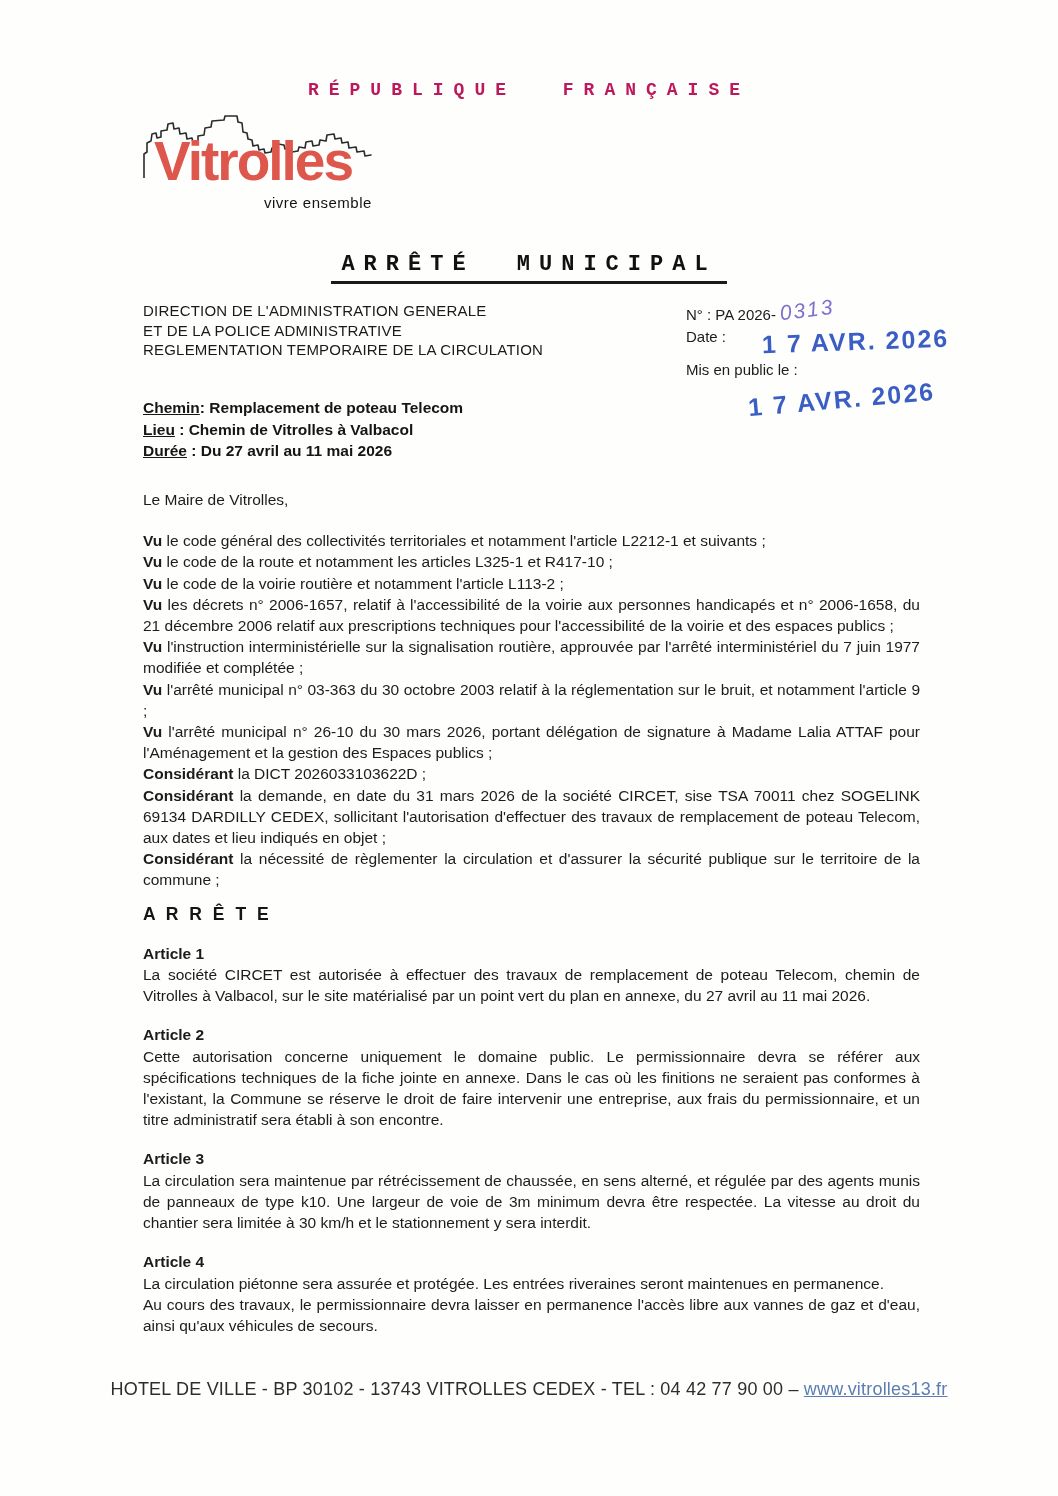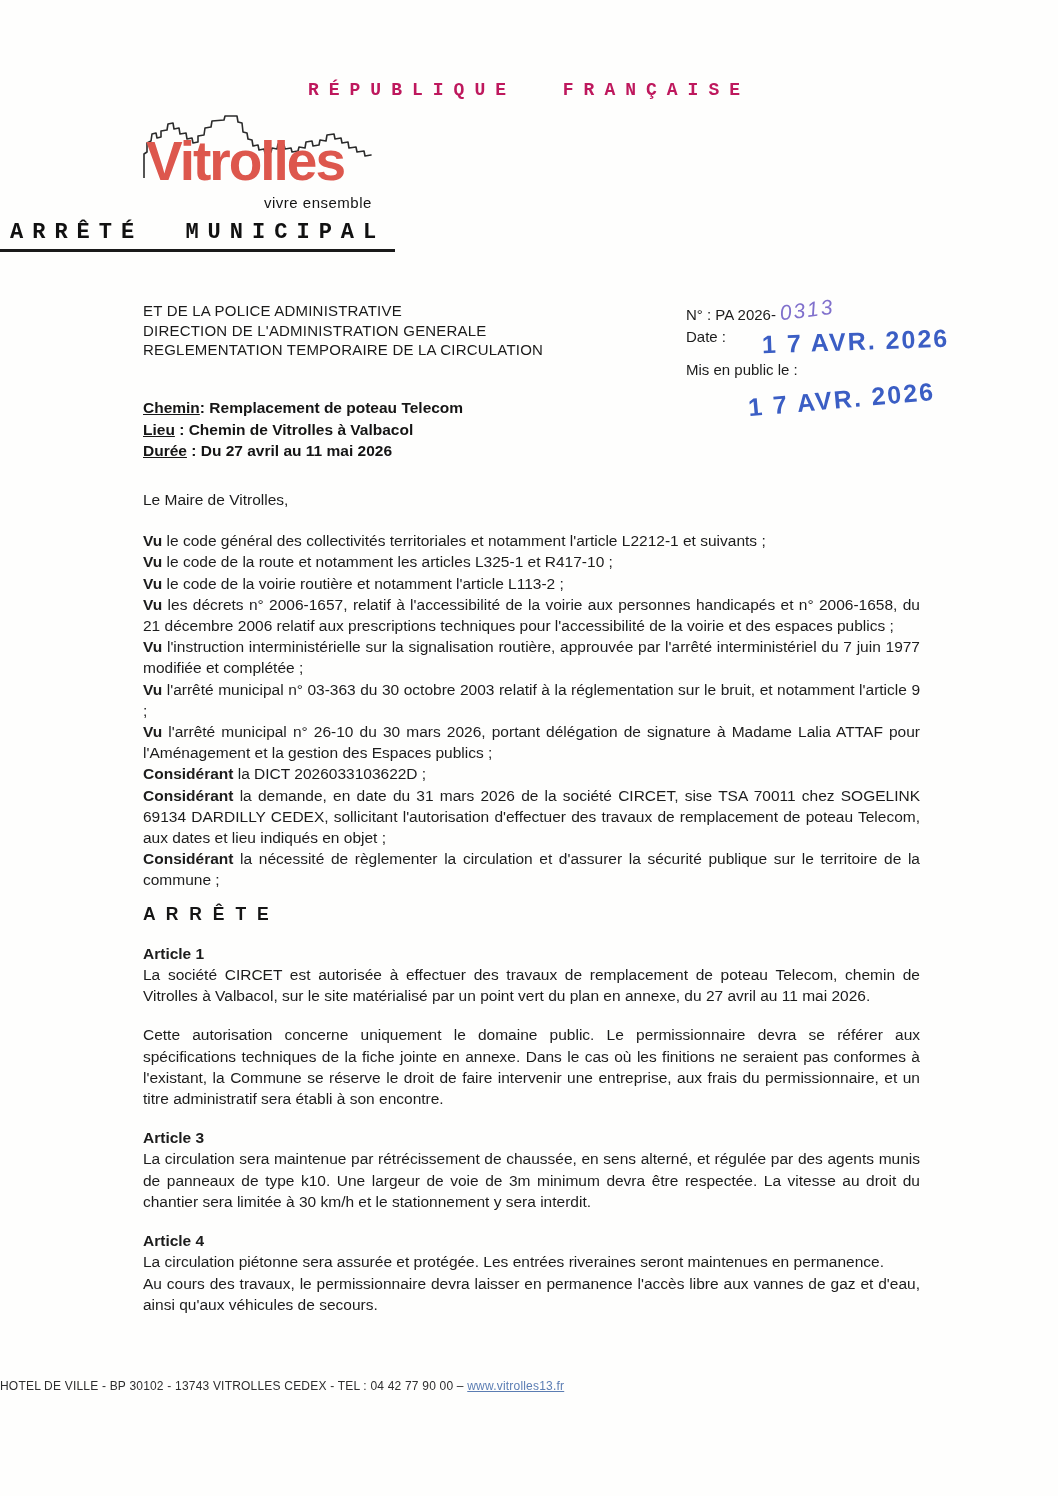--- a/index.html
+++ b/index.html
@@ -10,28 +10,28 @@
 
   
   .republic {
     position:absolute; top:80px; left:0; width:100%; text-align:center;
     font-family:"Liberation Mono", monospace; font-weight:700; font-size:18px;
     letter-spacing:10px; word-spacing:26px; color:#be185d;
   }
   .logo { position:absolute; top:110px; left:138px; width:280px; height:112px; }
   .skyline { position:absolute; top:2px; left:2px; }
   .logo-name {
-    position:absolute; top:24px; left:8px; font-size:55px; font-weight:700;
+    position:absolute; top:24px; left:16px; font-size:55px; font-weight:700;
     letter-spacing:-2px; line-height:1;
   }
   .logo-tagline {
     position:absolute; top:85px; left:126px; font-size:15px; font-weight:400;
     color:#141414; letter-spacing:0.5px; line-height:1;
   }
-  .doc-title { position:absolute; top:220px; left:0; width:100%; }
+  .doc-title { position:absolute; top:252px; left:0; width:100%; text-align:center; }
   .doc-title span {
     display:inline-block; font-family:"Liberation Mono", monospace; font-weight:700;
     font-size:22px; letter-spacing:9px; word-spacing:20px; color:#111;
     border-bottom:3px solid #1a1a1a; padding:0 10px 4px 10px;
   }
 
   
   .meta-left {
     position:absolute; top:301px; left:143px; font-size:15px; line-height:19.5px;
     color:#1a1a1a; letter-spacing:0.2px;
@@ -67,22 +67,22 @@
   .decree-heading {
     text-align:left; font-weight:700; font-size:17.5px; letter-spacing:3px;
     margin:13px 0 18px 0; color:#151515;
   }
   .article { margin-top:14px; }
   .article .art-title { margin:0; font-size:15.5px; font-weight:700; }
   .article p { margin:0; text-align:justify; }
 
   
   .footer {
-    position:absolute; top:1379px; left:0; width:100%; text-align:left;
-    font-size:12px; color:#2d2d2d; letter-spacing:0.2px;
+    position:absolute; top:1379px; left:0; width:100%; text-align:center;
+    font-size:18px; color:#2d2d2d; letter-spacing:0.2px;
   }
   .footer a { text-decoration:underline; cursor:pointer; }
 </style>
 </head>
 <body>
 
 <div class="page">
 
   <div class="republic">RÉPUBLIQUE FRANÇAISE</div>
 
@@ -92,22 +92,22 @@
     </svg>
     <div class="logo-name" style="color: rgb(221, 87, 77);">Vitrolles</div>
     <div class="logo-tagline">vivre ensemble</div>
   </div>
 
   <div class="doc-title">
     <span>ARRÊTÉ MUNICIPAL</span>
   </div>
 
   <div class="meta-left">
+    <div>DIRECTION DE L'ADMINISTRATION GENERALE</div>
     <div>ET DE LA POLICE ADMINISTRATIVE</div>
-    <div>DIRECTION DE L'ADMINISTRATION GENERALE</div>
     <div>REGLEMENTATION TEMPORAIRE DE LA CIRCULATION</div>
   </div>
 
   <div class="meta-right">
     <div class="row-n"><span>N° : PA 2026-</span> <span class="handwritten" style="color: rgb(128, 112, 204);">0313</span></div>
     <div class="row-date">Date :</div>
     <div class="stamp stamp1" style="color: rgb(59, 94, 196);">1 7 AVR. 2026</div>
     <div class="row-online">Mis en public le :</div>
     <div class="stamp stamp2" style="color: rgb(59, 94, 196);">1 7 AVR. 2026</div>
   </div>
@@ -134,20 +134,21 @@
       <p><b>Considérant</b> <span>la nécessité de règlementer la circulation et d'assurer la sécurité publique sur le territoire de la commune ;</span></p>
     </div>
 
     <div class="decree-heading">A R R Ê T E</div>
 
     <div class="article">
       <p class="art-title">Article 1</p>
       <p>La société CIRCET est autorisée à effectuer des travaux de remplacement de poteau Telecom, chemin de Vitrolles à Valbacol, sur le site matérialisé par un point vert du plan en annexe, du 27 avril au 11 mai 2026.</p>
     </div>
     <div class="article" style="margin-top:18px;">
+      <p class="art-title">Article 2</p>
       <p>Cette autorisation concerne uniquement le domaine public. Le permissionnaire devra se référer aux spécifications techniques de la fiche jointe en annexe. Dans le cas où les finitions ne seraient pas conformes à l'existant, la Commune se réserve le droit de faire intervenir une entreprise, aux frais du permissionnaire, et un titre administratif sera établi à son encontre.</p>
     </div>
     <div class="article" style="margin-top:18px;">
       <p class="art-title">Article 3</p>
       <p>La circulation sera maintenue par rétrécissement de chaussée, en sens alterné, et régulée par des agents munis de panneaux de type k10. Une largeur de voie de 3m minimum devra être respectée. La vitesse au droit du chantier sera limitée à 30 km/h et le stationnement y sera interdit.</p>
     </div>
     <div class="article" style="margin-top:18px;">
       <p class="art-title">Article 4</p>
       <p>La circulation piétonne sera assurée et protégée. Les entrées riveraines seront maintenues en permanence.</p>
       <p>Au cours des travaux, le permissionnaire devra laisser en permanence l'accès libre aux vannes de gaz et d'eau, ainsi qu'aux véhicules de secours.</p>

